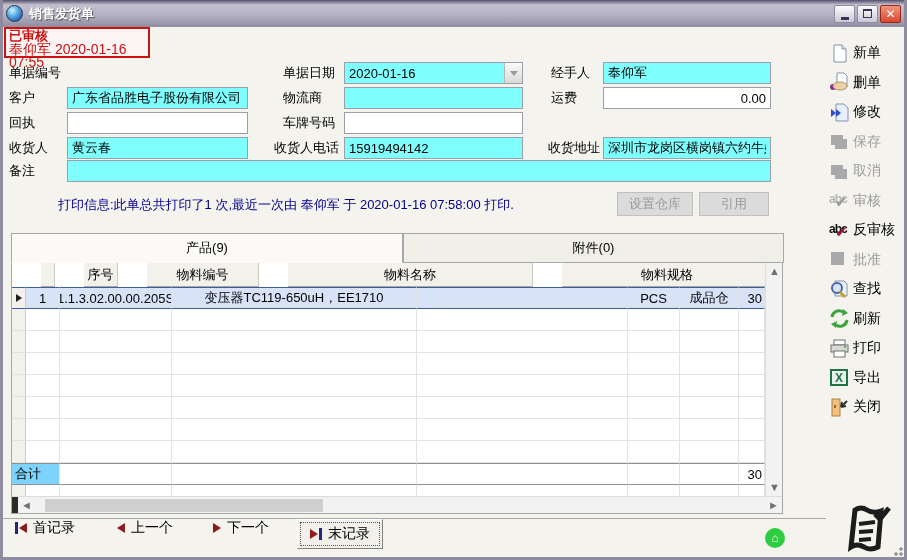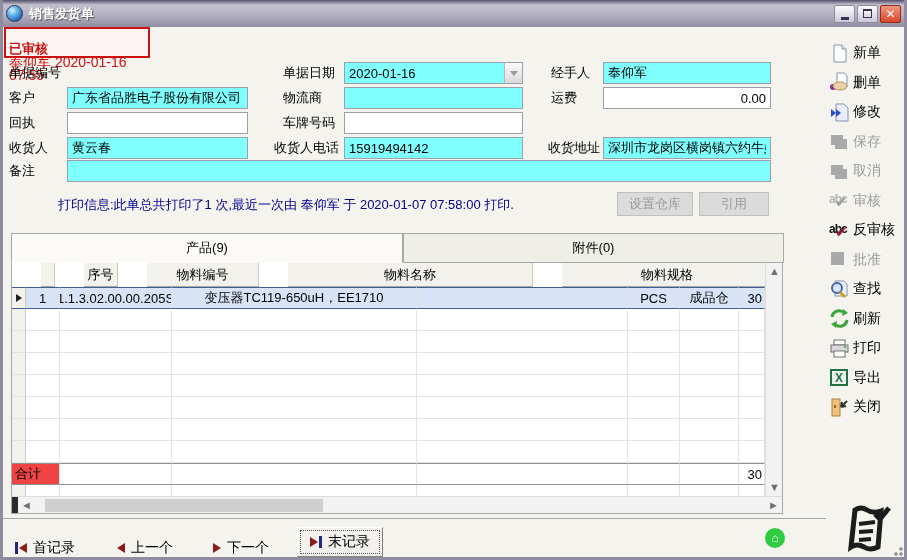--- a/index.html
+++ b/index.html
@@ -19,21 +19,21 @@
   .winbtns { margin-left:auto; display:flex; gap:2px; }
   .wbtn { width:21px; height:18px; border:1px solid #8e8ba0; border-radius:2px;
     background:linear-gradient(#fdfdfd,#cac8d7); display:flex; align-items:center; justify-content:center; }
   .wbtn .minbar { width:8px; height:3px; background:#37345a; margin-top:9px; }
   .wbtn .maxbox { width:9px; height:9px; border:1px solid #37345a; border-top:2px solid #37345a; }
   .wbtn.close { background:linear-gradient(#f0967d,#d9472e); border-color:#942c18;
     color:#fff; font-weight:bold; font-size:12px; }
 
   
   .stamp { position:absolute; left:1px; top:27px; width:146px; height:31px;
-    border:2px solid #cc1111; background:#fbf4f4; padding:13px 3px; color:#cc1111; }
+    border:2px solid #cc1111; background:#fbf4f4; padding:0 3px; color:#cc1111; }
   .stamp-l1 { font-size:13px; font-weight:bold; line-height:14px; }
   .stamp-l2 { font-size:14px; line-height:13px; }
 
   
   .lbl { font-size:13px; color:#000; line-height:22px; white-space:nowrap; }
   .fld { height:22px; border:1px solid #9aa0a8; background:#fff; font-family:inherit;
     font-size:13px; padding:0 4px; color:#000; }
   .cyan { background:#80ffff; }
   .right { text-align:right; }
   .combo-arrow { position:absolute; right:1px; top:1px; width:18px; height:20px;
@@ -63,37 +63,37 @@
   .hdr .cell { background:#f2f1ec; border-right:1px solid #ccc9bf; border-bottom:1px solid #aaa79c;margin-left:29px; }
   .gut { width:14px; background:#f2f1ec; border-right:1px solid #ccc9bf; }
   .c-seq {width:34px;} .c-code{width:112px;} .c-name{width:245px;}
   .c-spec{width:211px;} .c-unit{width:52px;} .c-wh{width:59px;}
   .c-qty{width:26px; justify-content:flex-end; padding-right:2px;}
   .trow.sel .cell { background:#d9e3f8; border-top:1px solid #3e5d9e; border-bottom:1px solid #3e5d9e; }
   .trow.sel .gut { background:#f2f1ec; }
   .marker { width:0; height:0; border-top:4px solid transparent; border-bottom:4px solid transparent;
     border-left:6px solid #202020; }
   .trow.total .cell { border-top:1px solid #8f8f8f; border-bottom:1px solid #8f8f8f; }
-  .c-totlbl { width:48px; justify-content:flex-start; padding-left:3px; background:#ef4444; }
+  .c-totlbl { width:48px; justify-content:flex-start; padding-left:3px; background:#7dd3fc; }
 
   
   .vsb { position:absolute; right:0; top:0; width:17px; height:233px; background:#f2f2f2;
     border-left:1px solid #dcdcdc; }
   .hsb { position:absolute; left:0; bottom:0; width:770px; height:17px; background:#f2f2f2;
     border-top:1px solid #dcdcdc; display:flex; align-items:center; }
   .sb-btn { width:17px; height:17px; display:flex; align-items:center; justify-content:center; flex:none; }
   .chev { color:#707070; font-size:11px; line-height:1; }
   .hthumb { width:278px; height:13px; background:#cfcfcf; margin-left:10px; }
   .hsplit { width:6px; height:17px; background:#2a2a2a; flex:none; }
   .vsb .sb-btn.up { position:absolute; top:0; }
   .vsb .sb-btn.dn { position:absolute; bottom:0; }
 
   
   .navbar { position:absolute; left:0; top:518px; width:823px; height:39px;
-    border-top:1px solid #aaa; background:#f4f3ee; display:flex; align-items:flex-end; }
+    border-top:1px solid #aaa; background:#f4f3ee; display:flex; align-items:flex-start; }
   .navbtn { display:flex; align-items:center; gap:6px; font-size:14px; color:#000;
     background:none; border:none; font-family:inherit; }
   .tri-l { width:0; height:0; border-top:5px solid transparent; border-bottom:5px solid transparent;
     border-right:8px solid #8c1c1c; }
   .tri-r { width:0; height:0; border-top:5px solid transparent; border-bottom:5px solid transparent;
     border-left:8px solid #8c1c1c; }
   .nbar { width:3px; height:12px; background:#26267e; }
   .ico-pair { display:flex; align-items:center; gap:1px; }
   .navbtn.raised { border:1px solid; border-color:#fff #808080 #808080 #fff;
     background:#f1f0ea; outline:1px dotted #555; outline-offset:-4px;
@@ -171,21 +171,21 @@
   <span class="abs lbl" style="left:6px;top:137px">收货人</span>
   <input class="abs fld cyan" style="left: 64px; top: 137px; width: 181px;" readonly="" value="黄云春">
   <span class="abs lbl" style="left:271px;top:137px">收货人电话</span>
   <input class="abs fld cyan" style="left: 341px; top: 137px; width: 179px;" readonly="" value="15919494142">
   <span class="abs lbl" style="left:545px;top:137px">收货地址</span>
   <input class="abs fld cyan" style="left: 600px; top: 137px; width: 168px;" readonly="" value="深圳市龙岗区横岗镇六约牛始">
 
   <span class="abs lbl" style="left:6px;top:160px">备注</span>
   <input class="abs fld cyan" style="left: 64px; top: 160px; width: 704px;" readonly="" value="">
 
-  <span class="abs printinfo" style="left:55px;top:196px">打印信息:此单总共打印了1 次,最近一次由 奉仰军 于 2020-01-07 07:58:00  打印.</span>
+  <span class="abs printinfo" style="left:55px;top:196px">打印信息:此单总共打印了1 次,最近一次由 奉仰军 于 2020-01-16 07:58:00  打印.</span>
   <button class="abs gbtn" style="left:614px;top:192px;width:76px" disabled="">设置仓库</button>
   <button class="abs gbtn" style="left:696px;top:192px;width:70px" disabled="">引用</button>
 
   <div class="tab active" style="left:8px;width:392px">产品(9)</div>
   <div class="tab inactive" style="left:400px;width:381px">附件(0)</div>
 
   <div class="grid">
     <div class="trow hdr">
       <span class="cell gut"></span>
       <span class="cell c-seq">序号</span>

